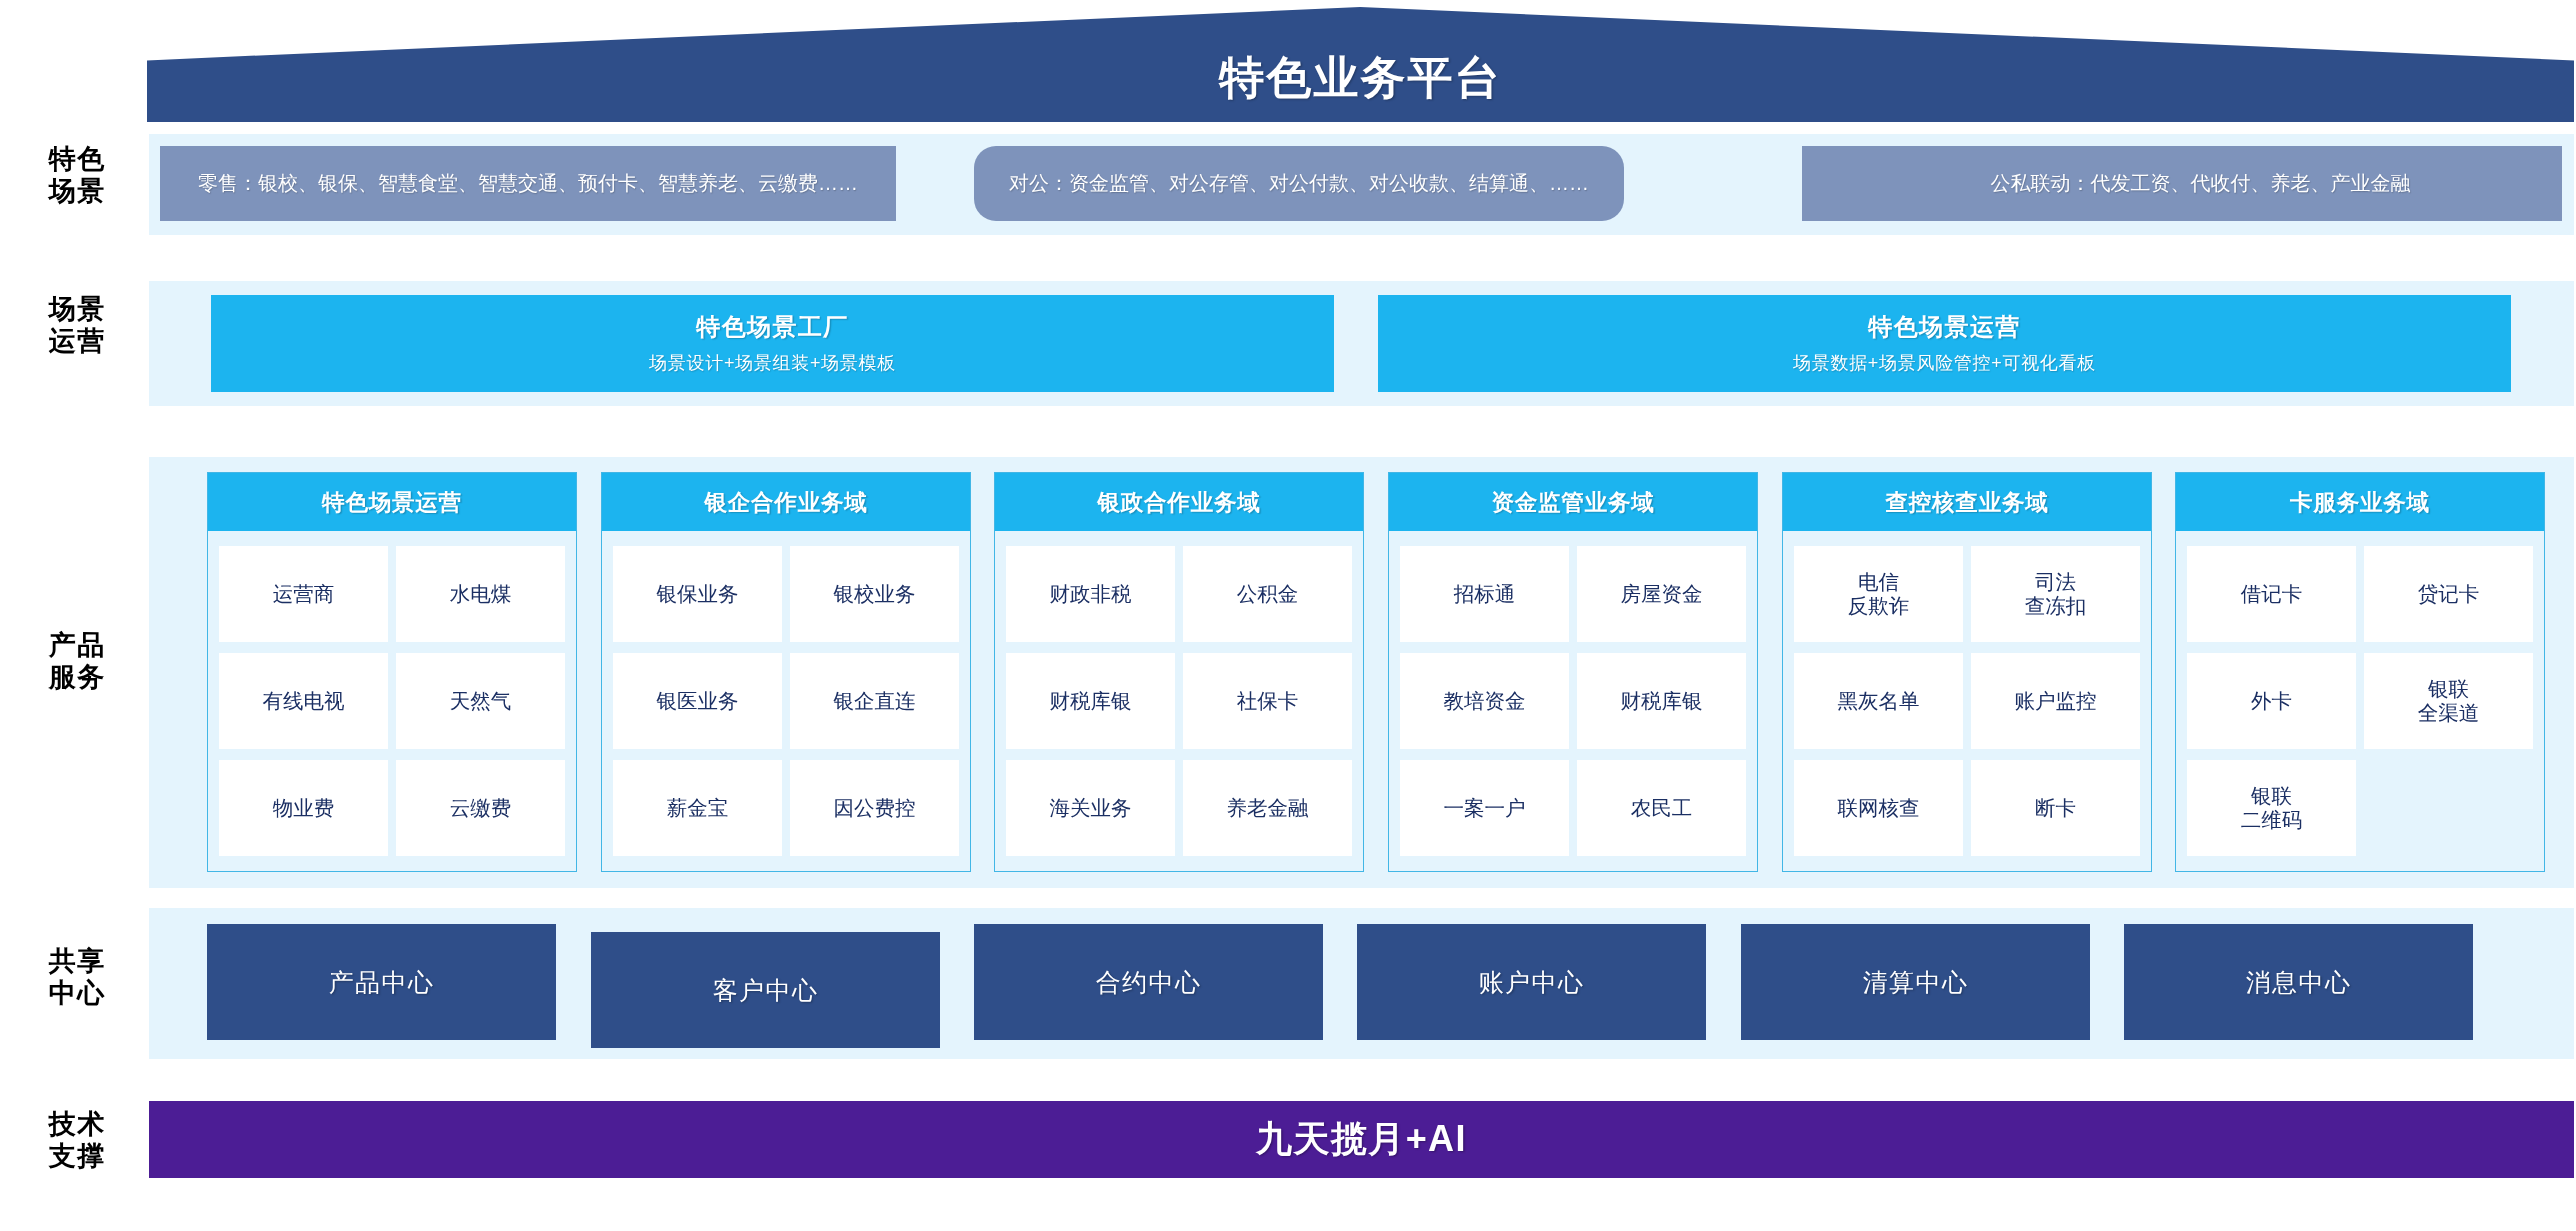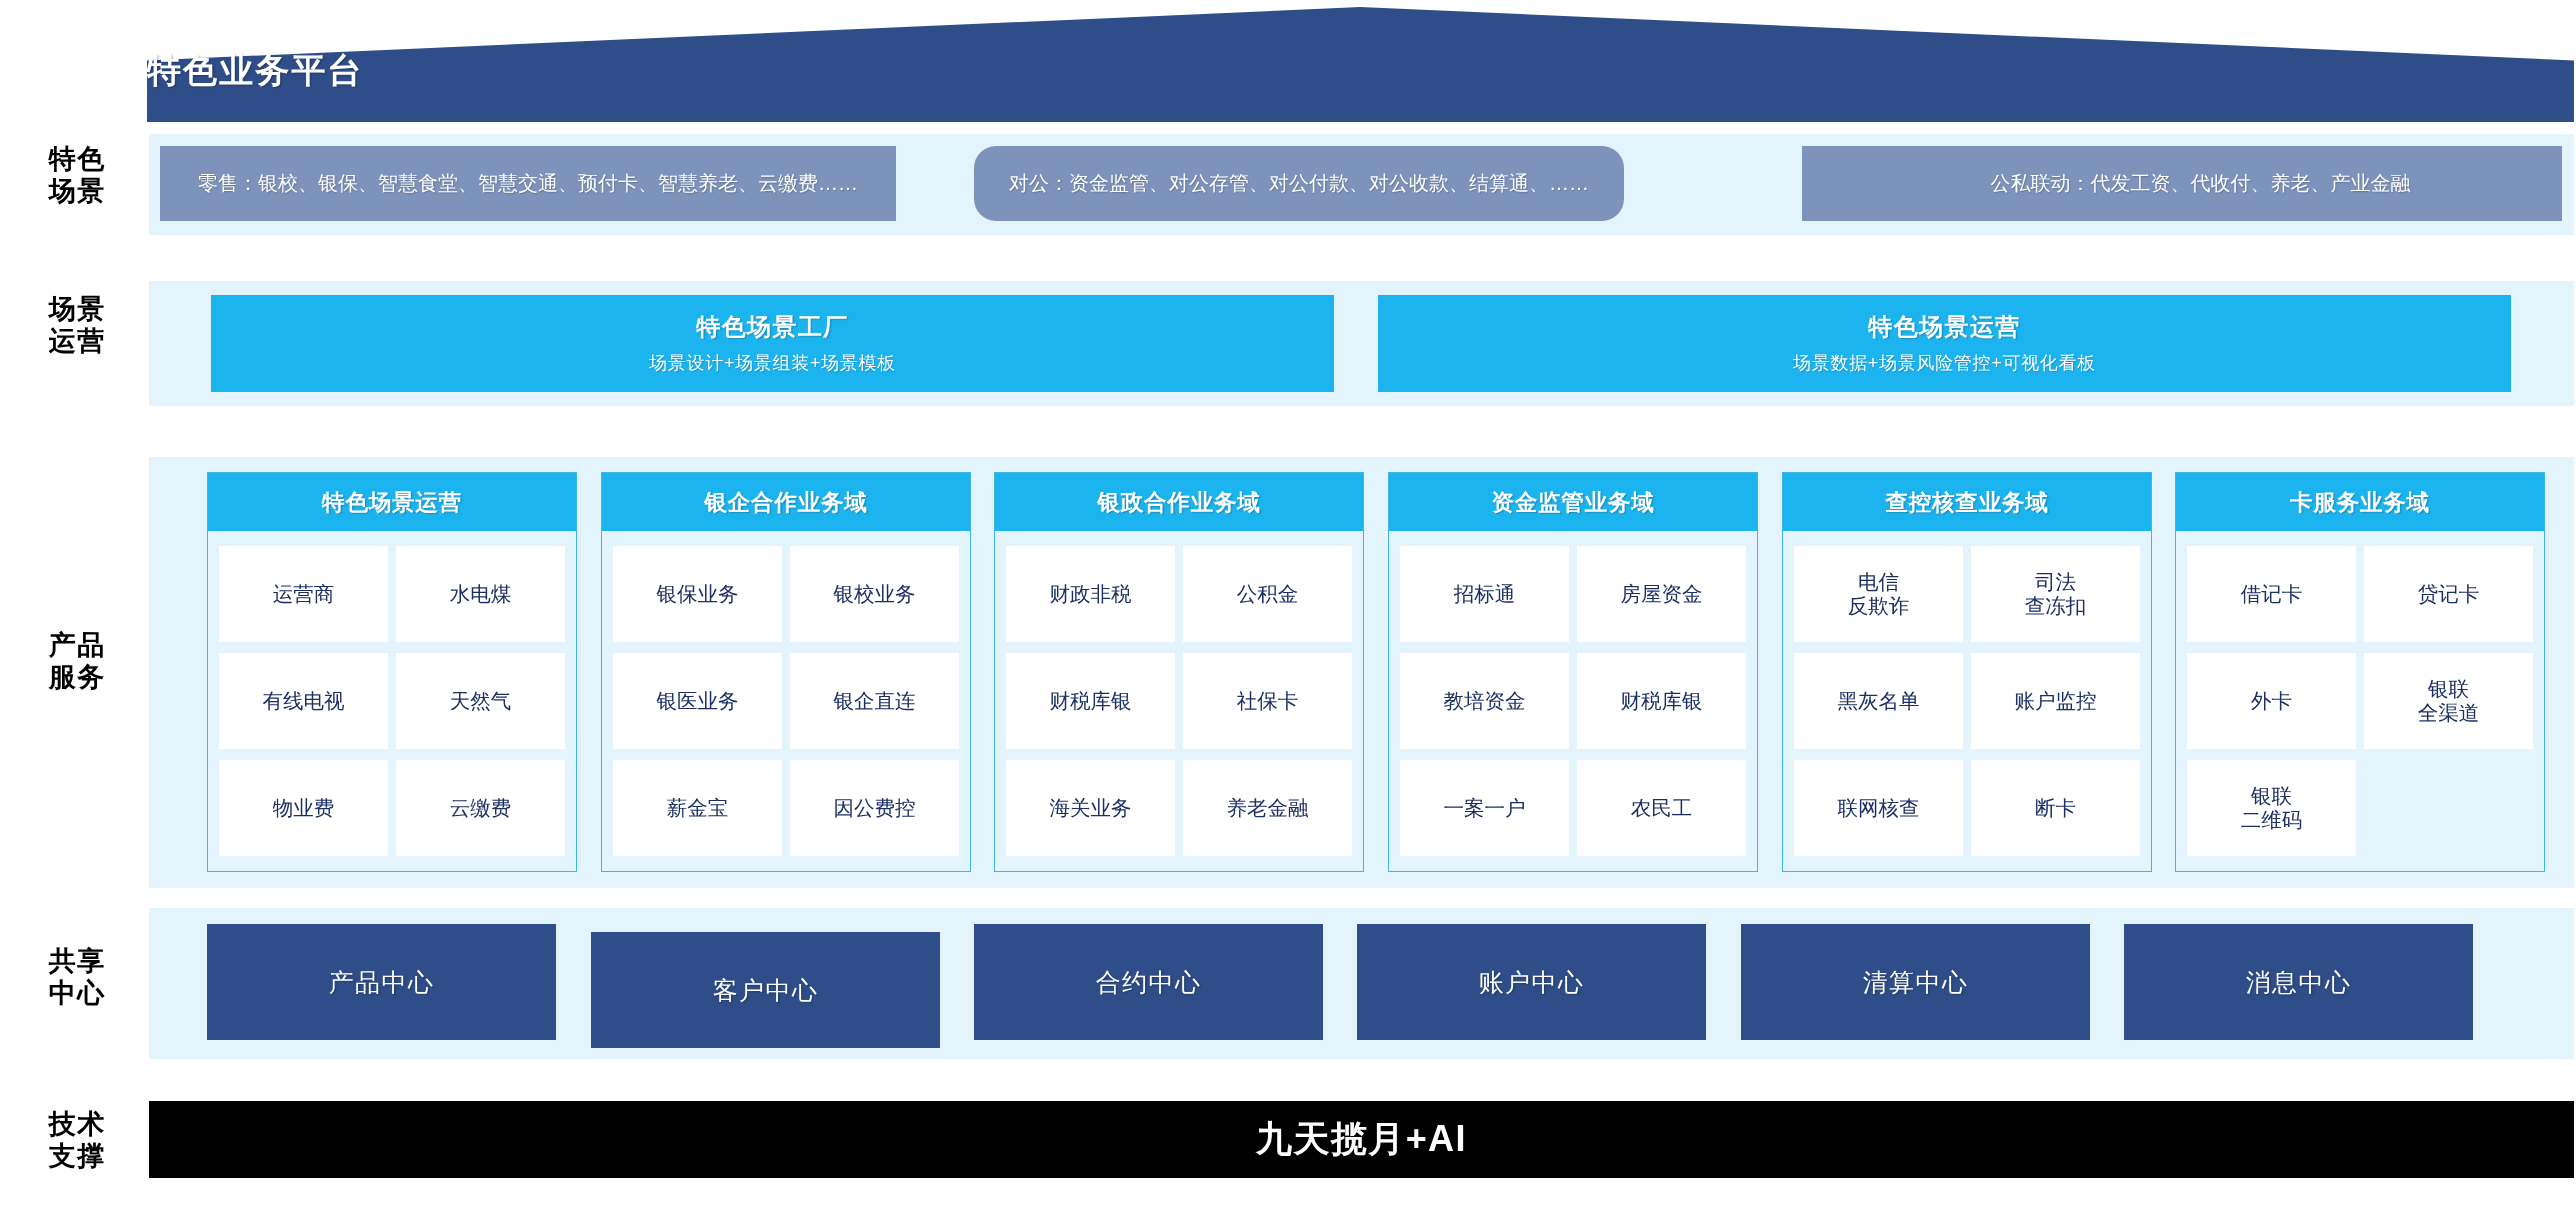--- a/index.html
+++ b/index.html
@@ -7,22 +7,22 @@
     width:2576px;height:1232px;position:relative;overflow:hidden;
     font-family:"Liberation Sans","DejaVu Sans",sans-serif;
   }
 
   
   #roof{
     position:absolute;left:147px;top:6.8px;width:2427px;height:115px;
   }
   #roof svg{display:block;width:100%;height:100%;}
   #roof-title{
-    position:absolute;left:0;top:41px;width:100%;
-    color:#ffffff;font-size:34px;font-weight:bold;letter-spacing:2.1px;
+    position:absolute;left:0;top:41px;width:100%;text-align:center;
+    color:#ffffff;font-size:45px;font-weight:bold;letter-spacing:2.1px;
     text-shadow:1.4px 1.4px 2.1px rgba(0,0,0,.25);
   }
   .rowlabel{
     position:absolute;left:13.7px;width:127px;text-align:center;
     color:#000000;font-size:27px;font-weight:bold;line-height:1.18;
     letter-spacing:1.4px;
   }
   .panel{position:absolute;background:#e4f4fd;}
 
   
@@ -75,21 +75,21 @@
   .ctr{
     position:absolute;top:16.4px;height:116px;background:#2f4e89;
     color:#ffffff;display:flex;align-items:center;justify-content:center;
     font-size:25px;letter-spacing:1.4px;
     text-shadow:1.4px 1.4px 2.1px rgba(0,0,0,.28);
   }
 
   
   #band5{
     position:absolute;left:149px;top:1101px;width:2425px;height:77px;
-    background:#000000;display:flex;align-items:center;justify-content:center;
+    background:#4c1d95;display:flex;align-items:center;justify-content:center;
   }
   #band5 .t{
     color:#ffffff;font-size:36px;font-weight:bold;letter-spacing:1.4px;
     text-shadow:1.4px 1.4px 2.1px rgba(0,0,0,.28);
   }
 </style>
 </head>
 <body>
 
 <div id="roof">

